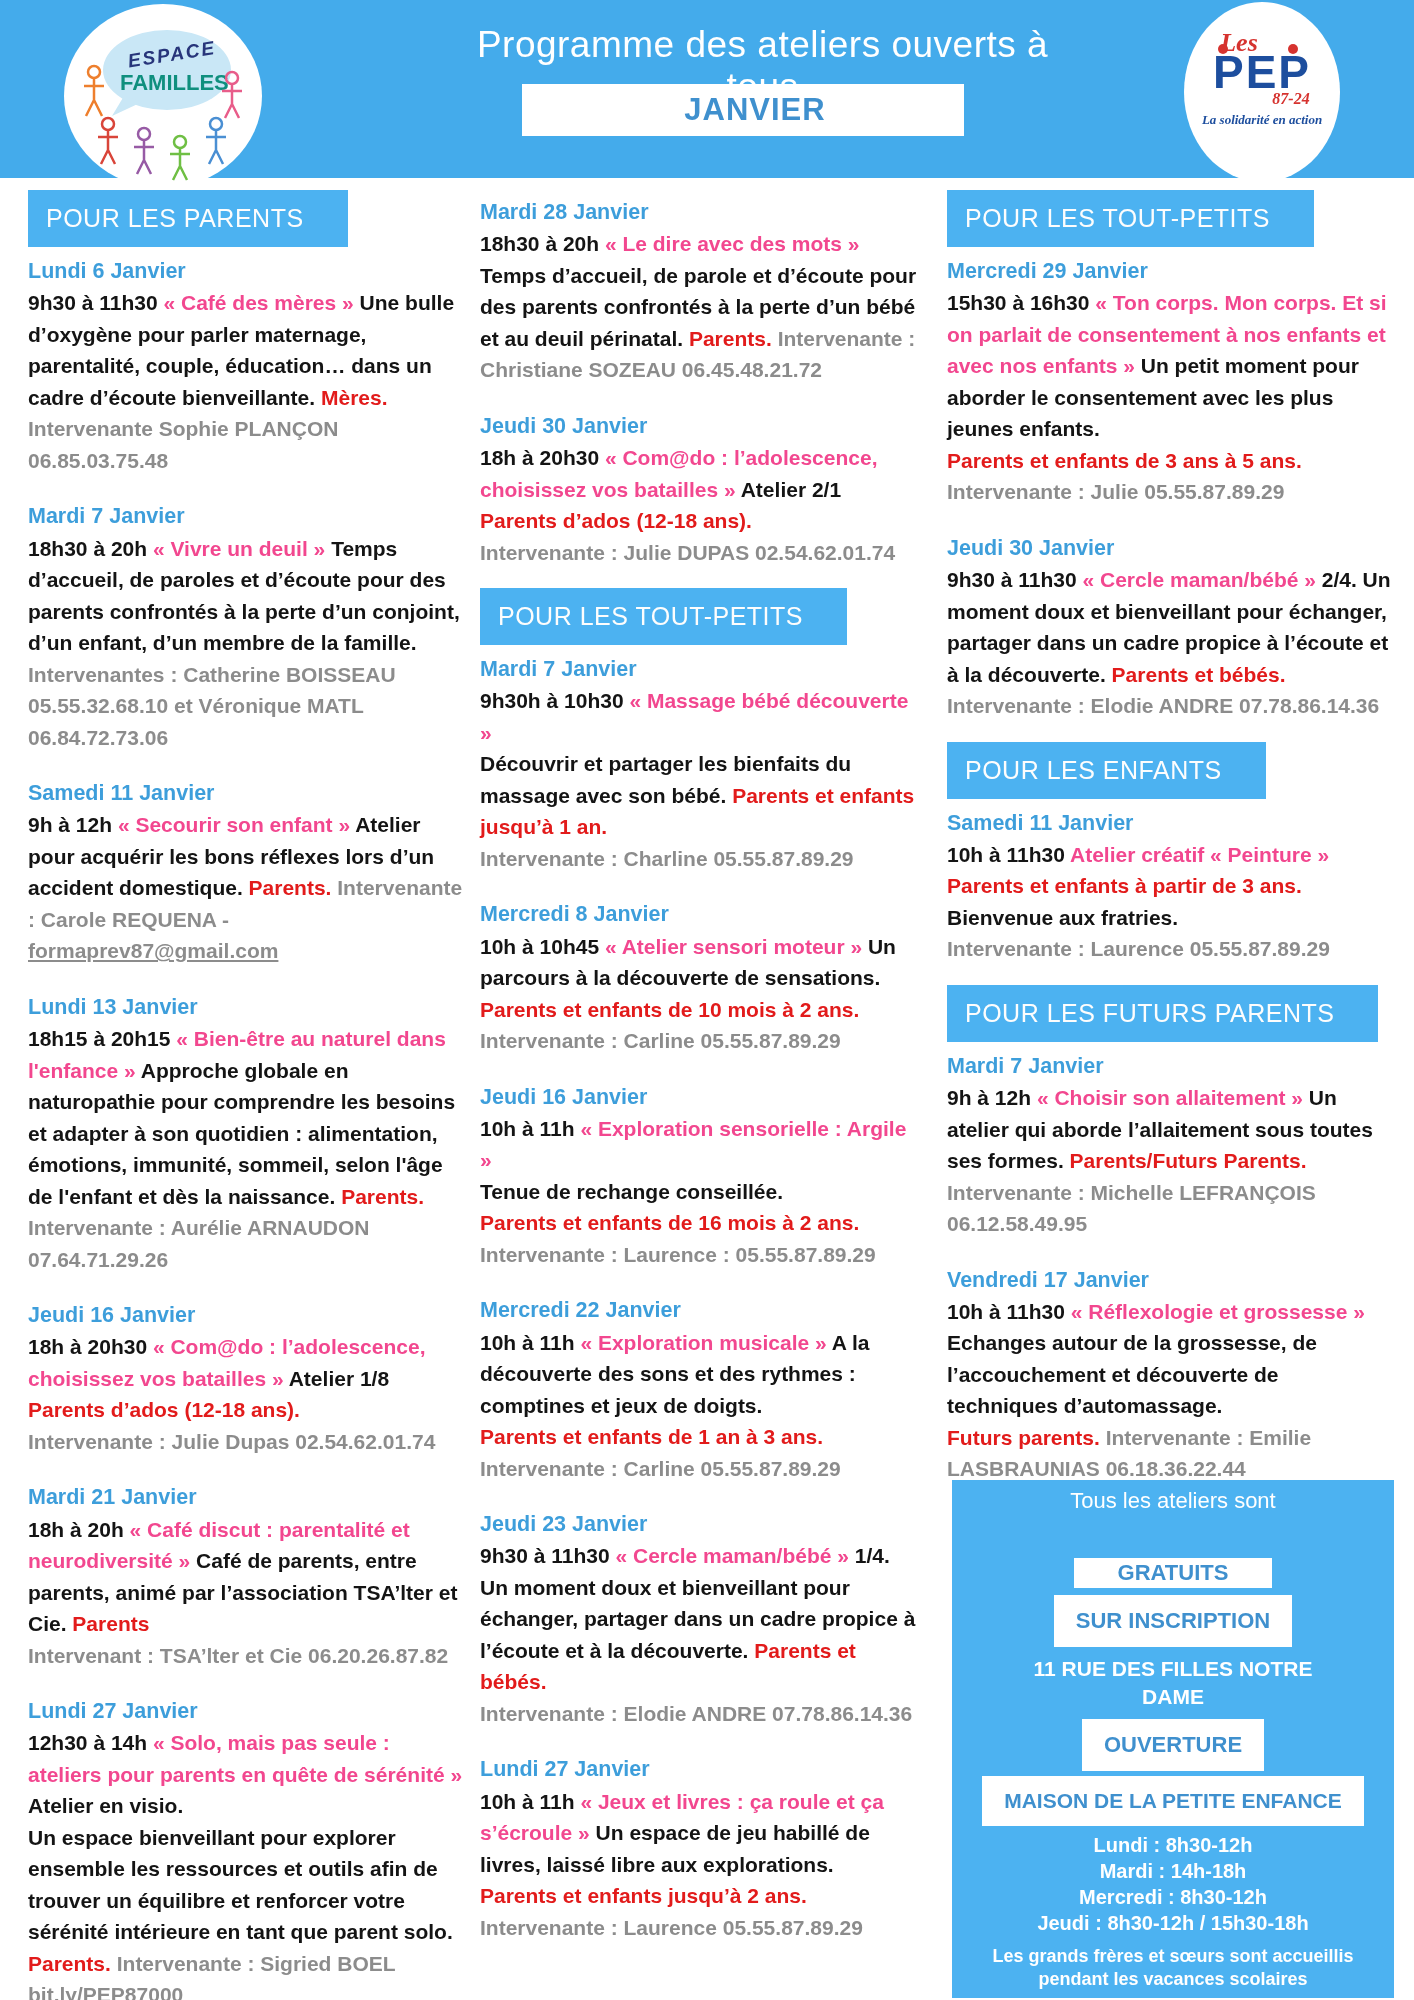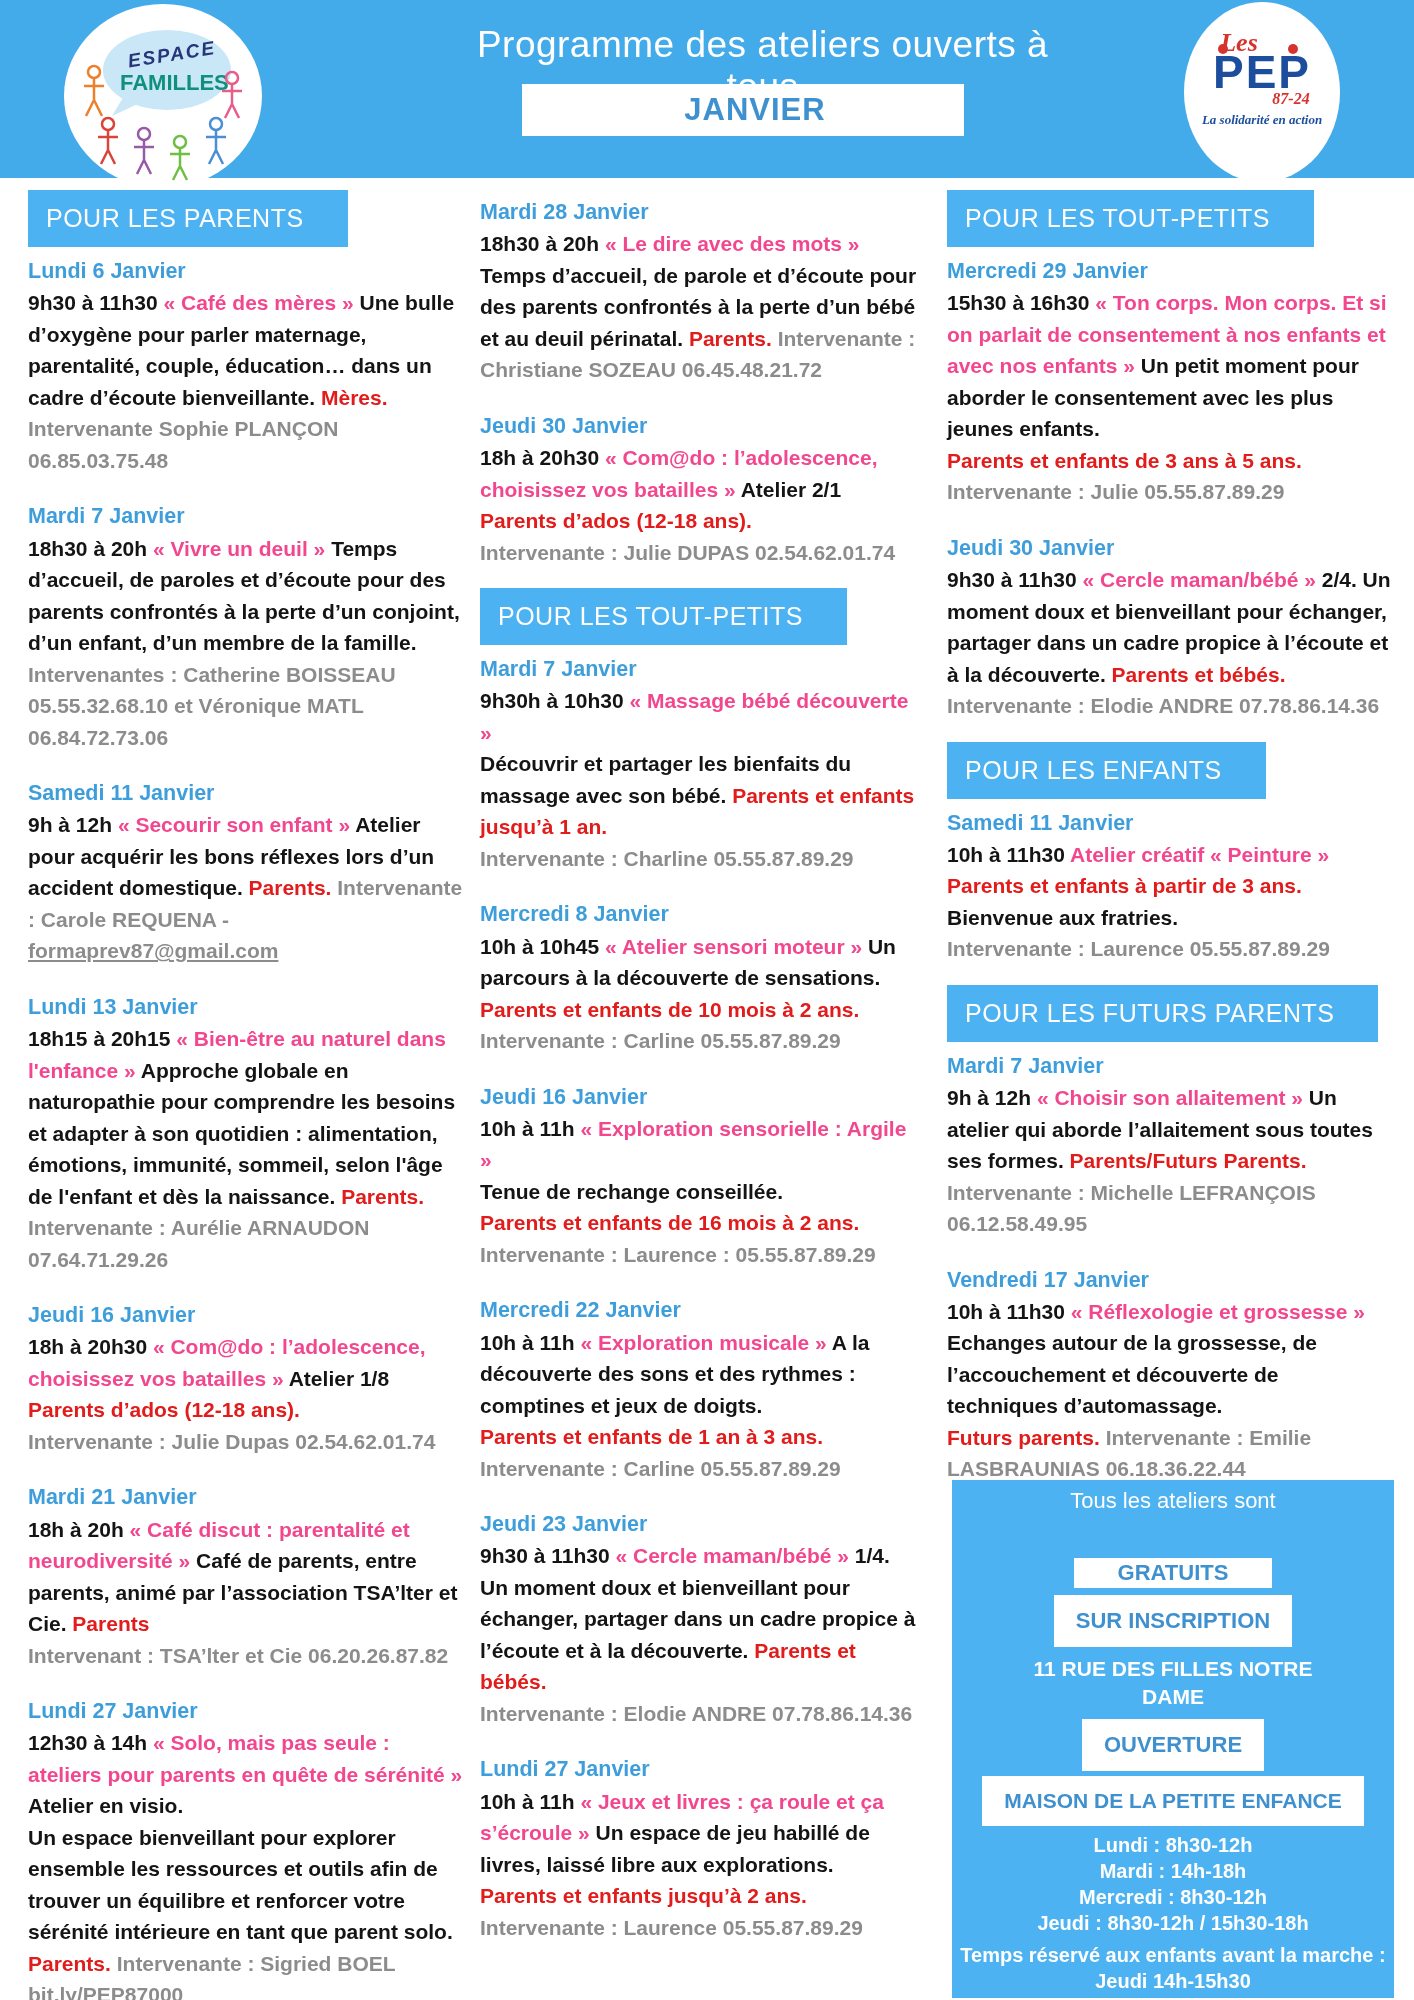--- a/index.html
+++ b/index.html
@@ -200,23 +200,19 @@
     <div class="badge">SUR INSCRIPTION</div>
     <div class="info-address">11 RUE DES FILLES NOTRE DAME</div>
     <div class="badge">OUVERTURE</div>
     <div class="badge badge-maison">MAISON DE LA PETITE ENFANCE</div>
     <div class="hours" id="hours-list">
         <div>Lundi : 8h30-12h</div>
         <div>Mardi : 14h-18h</div>
         <div>Mercredi : 8h30-12h</div>
         <div>Jeudi : 8h30-12h / 15h30-18h</div>
       </div>
-    <div class="note">
-      <div>Temps réservé aux enfants avant la marche :</div>
-      <div>Jeudi 14h-15h30</div>
-    </div>
     <div class="fratries">Les grands frères et sœurs sont accueillis pendant les vacances scolaires</div>
     <div class="badge badge-joindre">JOINDRE L’ESPACE FAMILLES</div>
     <div class="phone">05.55.87.89.29</div>
 
   </div>
 
 </div>
 
 </body></html>

